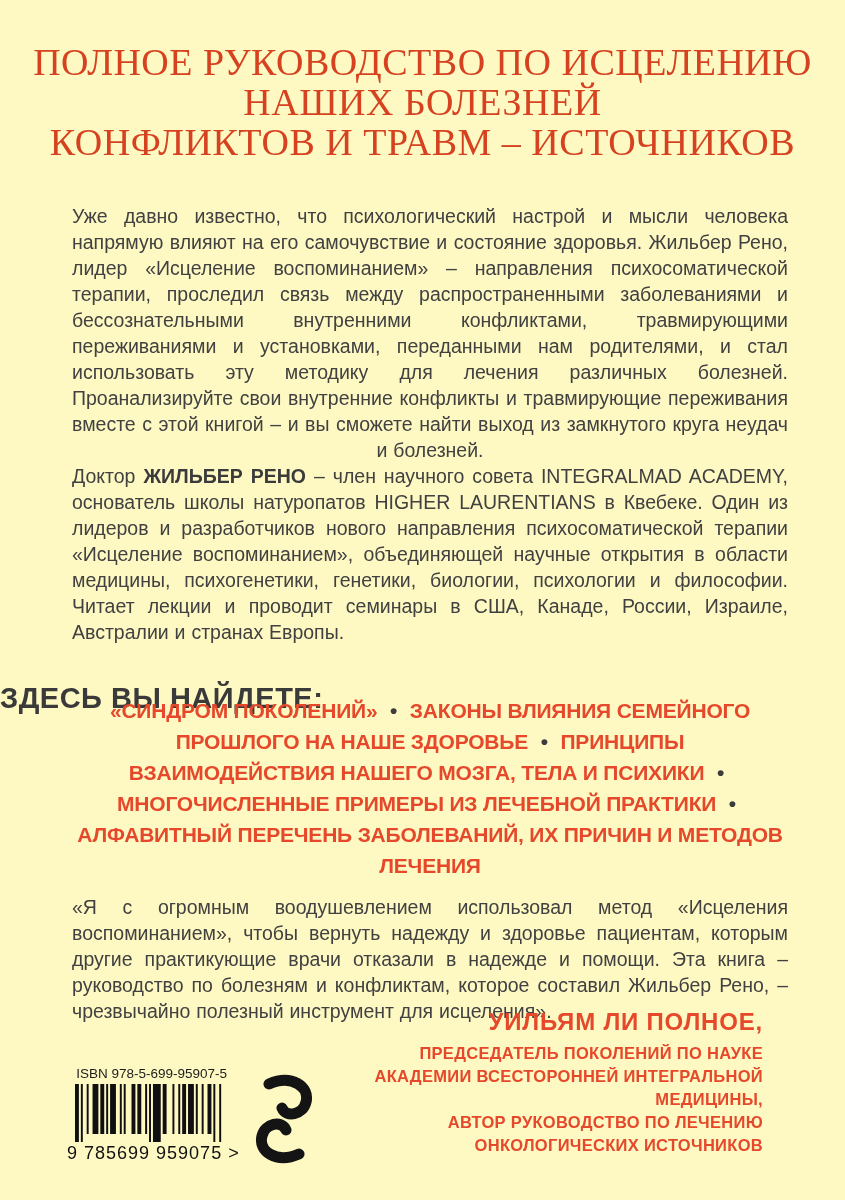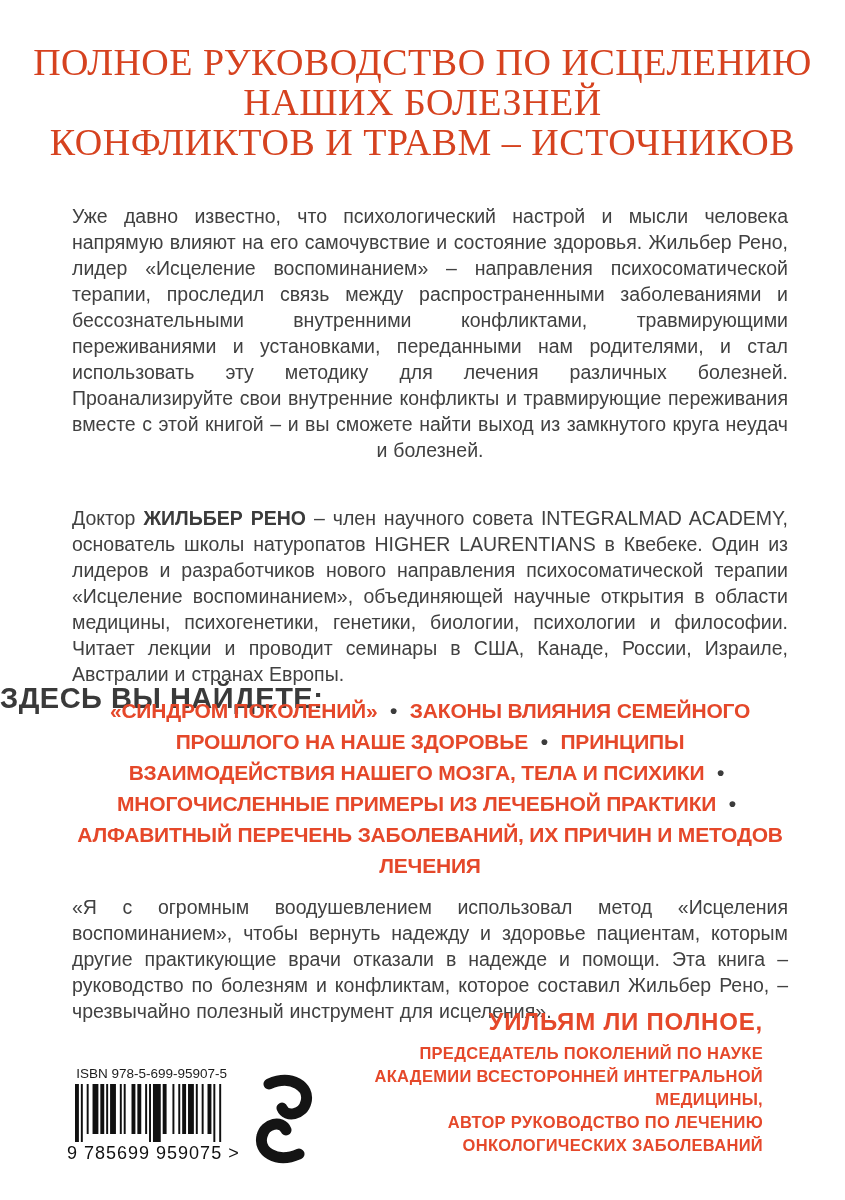--- a/index.html
+++ b/index.html
@@ -1,19 +1,19 @@
 <!DOCTYPE html>
 <html lang="ru"><head>
 <meta charset="utf-8">
 <style>
   html,body{margin:0;padding:0;background:#e9e9e9;}
   .page{
     position:relative;
     width:845px;height:1200px;
-    background:#ffffff;
+    background:#fef9c3;
     overflow:hidden;
     font-family:"Liberation Sans",sans-serif;
     color:#414141;
   }
   
   .title{
     position:absolute;top:42px;left:0;right:0;
     text-align:center;
     font-family:"Liberation Serif",serif;
     font-weight:400;
@@ -23,21 +23,21 @@
   }
   
   .body-par{
     position:absolute;left:72px;width:716px;
     font-size:19.5px;line-height:26px;
     text-align:justify;
     color:#414141;
     word-spacing:0.5px;
   }
   .intro{top:183px;text-align-last:center;}
-  .about{top:484px;margin-top:21px;}
+  .about{top:442px;margin-top:21px;}
   .about .bold-name{font-weight:700;color:#3b3b3b;}
   .quote{top:874px;}
   
   .findings-heading{
     position:absolute;top:682px;left:0;right:0;
     text-align:left;
     font-size:29px;line-height:32px;
     font-weight:700;
     color:#3a3a3a;
     letter-spacing:0.5px;
@@ -112,21 +112,21 @@
 
   <div class="findings"><span>«СИНДРОМ ПОКОЛЕНИЙ»</span> <span class="dot">•</span> <span>ЗАКОНЫ ВЛИЯНИЯ СЕМЕЙНОГО ПРОШЛОГО НА НАШЕ ЗДОРОВЬЕ</span> <span class="dot">•</span> <span>ПРИНЦИПЫ ВЗАИМОДЕЙСТВИЯ НАШЕГО МОЗГА, ТЕЛА И ПСИХИКИ</span> <span class="dot">•</span> <span>МНОГОЧИСЛЕННЫЕ ПРИМЕРЫ ИЗ ЛЕЧЕБНОЙ ПРАКТИКИ</span> <span class="dot">•</span> <span>АЛФАВИТНЫЙ ПЕРЕЧЕНЬ ЗАБОЛЕВАНИЙ, ИХ ПРИЧИН И МЕТОДОВ ЛЕЧЕНИЯ</span> </div>
 
   <p class="body-par quote">«Я с огромным воодушевлением использовал метод «Исцеления воспоминанием», чтобы вернуть надежду и здоровье пациентам, которым другие практикующие врачи отказали в надежде и помощи. Эта книга – руководство по болезням и конфликтам, которое составил Жильбер Рено, – чрезвычайно полезный инструмент для исцеления».</p>
 
   <div class="signature">
     <div class="sig-name">УИЛЬЯМ ЛИ ПОЛНОЕ,</div>
     <div class="sig-line">ПРЕДСЕДАТЕЛЬ ПОКОЛЕНИЙ ПО НАУКЕ</div>
     <div class="sig-line">АКАДЕМИИ ВСЕСТОРОННЕЙ ИНТЕГРАЛЬНОЙ МЕДИЦИНЫ,</div>
     <div class="sig-line">АВТОР РУКОВОДСТВО ПО ЛЕЧЕНИЮ</div>
-    <div class="sig-line">ОНКОЛОГИЧЕСКИХ ЗАБОЛЕВАНИЙ</div>
+    <div class="sig-line">ОНКОЛОГИЧЕСКИХ ИСТОЧНИКОВ</div>
   </div>
 
   <div class="barcode-block">
     <div class="isbn-label">ISBN 978-5-699-95907-5</div>
     <svg class="bars" viewBox="0 0 152 58" preserveAspectRatio="none">
         <g>
           <rect x="0.00" y="0" width="3.90" height="58" fill="#101010"></rect>
           <rect x="5.85" y="0" width="1.95" height="58" fill="#101010"></rect>
           <rect x="11.69" y="0" width="1.95" height="50" fill="#101010"></rect>
           <rect x="17.54" y="0" width="5.85" height="50" fill="#101010"></rect>

